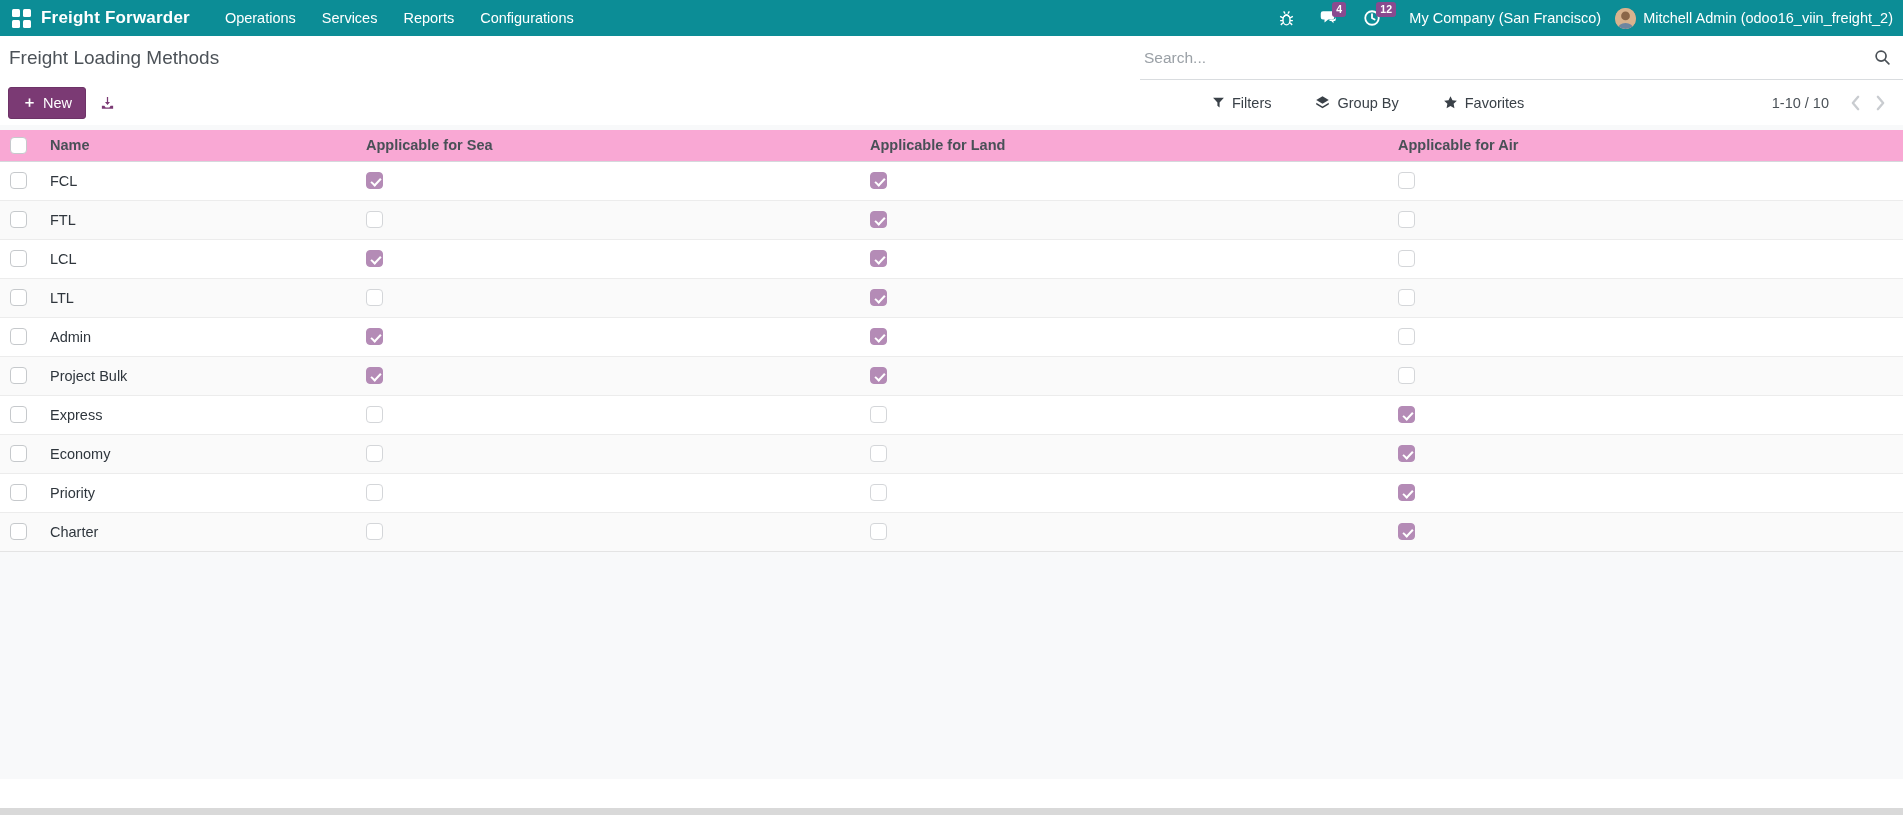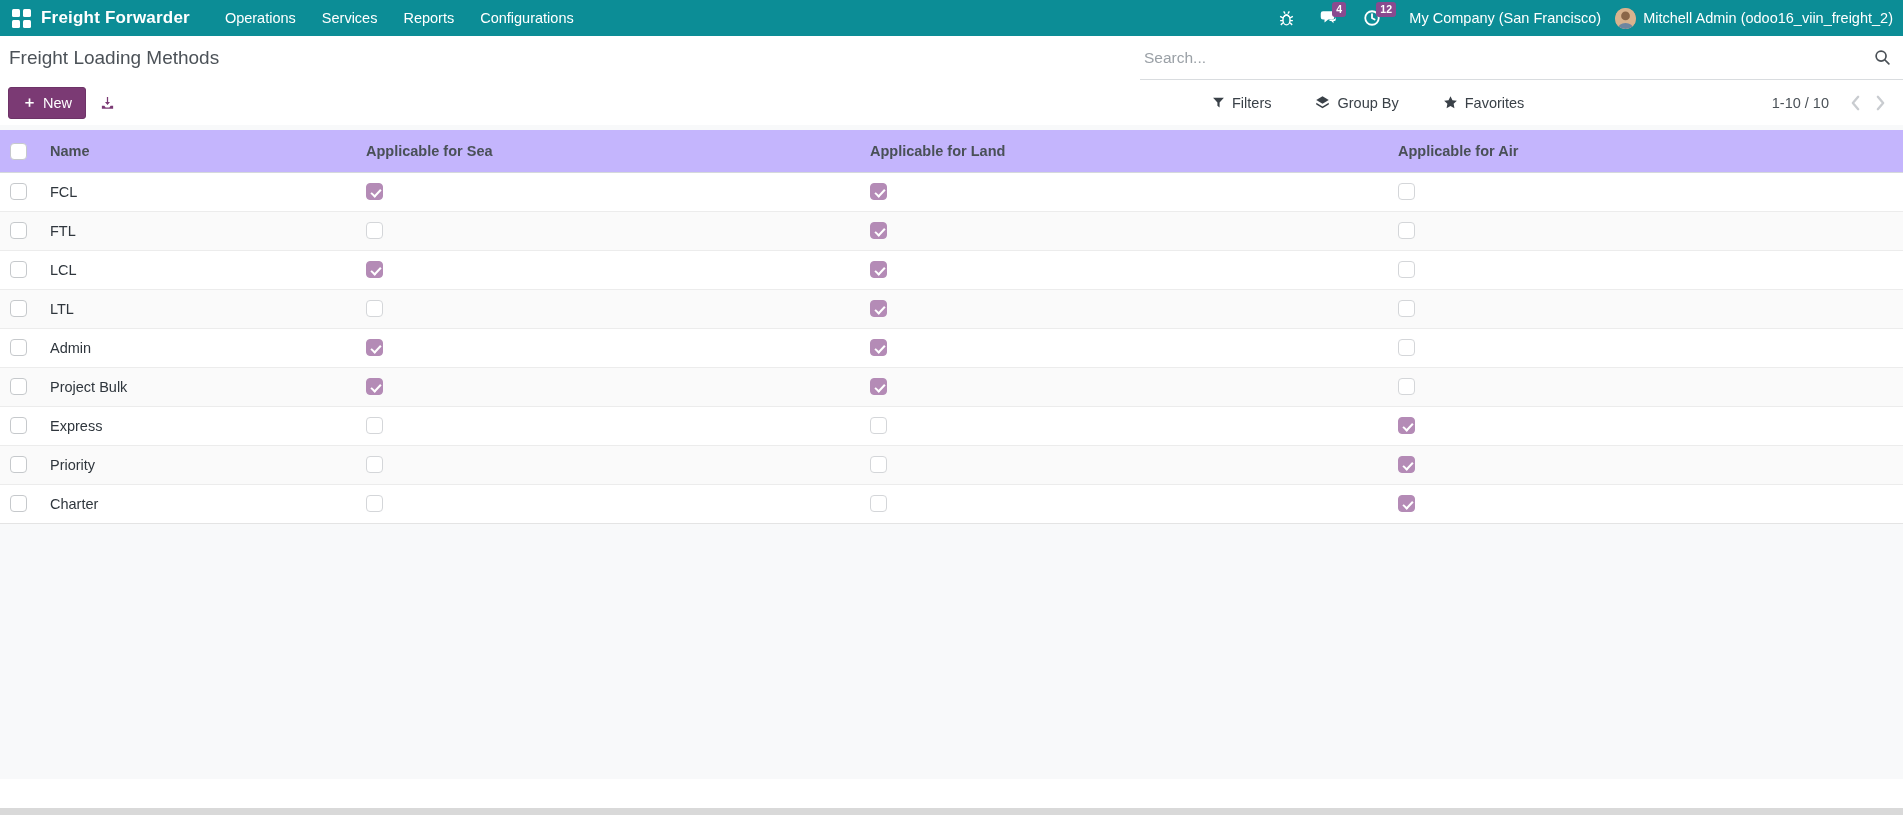--- a/index.html
+++ b/index.html
@@ -43,21 +43,21 @@
   .btn-export { background:none; border:none; cursor:pointer; margin-left:14px; display:flex; align-items:center; }
   .search-facets { position:absolute; left:1212px; display:flex; align-items:center; gap:44px; }
   .facet { display:flex; align-items:center; gap:7px; font-size:14.5px; color:#3a4148; cursor:pointer; }
   .pager { position:absolute; right:10px; display:flex; align-items:center; }
   .pager-value { font-size:14.5px; color:#4b5258; margin-right:14px; }
   .pager-btn { border:none; background:none; cursor:default; padding:0 7px; display:flex; }
 
   
   .list-wrap { background:#f8f9fa; height:654px; padding-top:5px; }
   table.o-list { width:100%; border-collapse:collapse; background:#fff; table-layout:fixed; }
-  thead tr { background:#c4b5fd; height:42px; }
+  thead tr { background:#f9a8d4; height:31px; }
   thead th { text-align:left; font-size:14.5px; color:#495057; font-weight:bold;
     padding-left:10px; border-bottom:1px solid #d5d9dc; cursor:pointer; }
   tbody tr { height:39px; border-top:1px solid #ececec; cursor:pointer; }
   tbody tr:first-child { border-top:none; }
   tbody tr:nth-child(even) { background:#fafafa; }
   tbody tr:nth-child(odd) { background:#fff; }
   tbody tr:last-child { border-bottom:1px solid #e4e4e4; }
   td { padding-left:10px; font-size:14.5px; color:#2f363d; }
   .cell-check { padding-left:10px; }
 
@@ -254,20 +254,27 @@
   </tr>
 
   <tr>
     <td class="cell-check"><span class="cb select"></span></td>
     <td>Express</td>
     <td><span class="cb"></span></td>
     <td><span class="cb"></span></td>
     <td><span class="cb checked"></span></td>
   </tr>
 
+  <tr>
+    <td class="cell-check"><span class="cb select"></span></td>
+    <td>Economy</td>
+    <td><span class="cb"></span></td>
+    <td><span class="cb"></span></td>
+    <td><span class="cb checked"></span></td>
+  </tr>
 
   <tr>
     <td class="cell-check"><span class="cb select"></span></td>
     <td>Priority</td>
     <td><span class="cb"></span></td>
     <td><span class="cb"></span></td>
     <td><span class="cb checked"></span></td>
   </tr>
 
   <tr>

